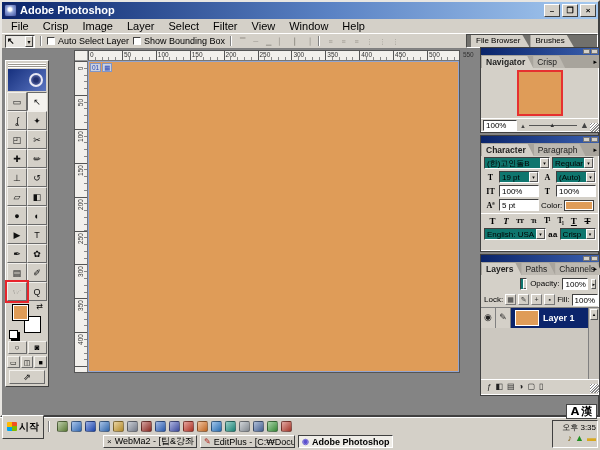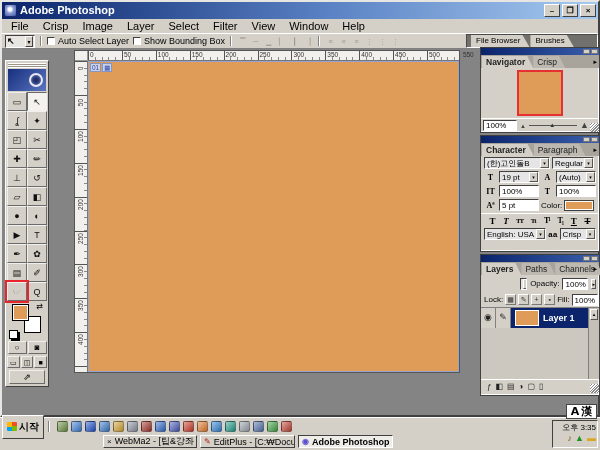--- a/index.html
+++ b/index.html
@@ -103,21 +103,21 @@
   #nav-foot{height:14px;display:flex;align-items:center;gap:3px;padding:0 10px 0 2px;border-top:1px solid #fff;}
   #nav-zoom{width:34px;height:11px;background:#fff;font-size:8px;line-height:10px;padding:0 2px;}
   .zoomico{font-size:6px;color:#444;line-height:1;}
   .zoomico.big{font-size:9px;}
   #nav-slider{flex:1;height:1px;background:#555;position:relative;}
   #nav-slider .thumb{position:absolute;left:45%;top:-4px;font-size:7px;color:#333;line-height:1;}
 
   
   .crow{display:flex;align-items:center;gap:2px;padding:0 3px;height:14px;}
   .cico{width:13px;flex:none;font-size:8px;font-weight:bold;text-align:center;font-family:"Liberation Serif",serif;}
-  .combo{display:flex;align-items:center;height:12px;background:#e5e5e5;font-size:8px;padding:0 0 0 2px;overflow:hidden;white-space:nowrap;}
+  .combo{display:flex;align-items:center;height:12px;background:#0f766e;font-size:8px;padding:0 0 0 2px;overflow:hidden;white-space:nowrap;}
   .combo .val{flex:1;overflow:hidden;}
   .combo .dd{width:9px;height:10px;flex:none;background:#d4d0c8;border:1px solid;border-color:#fff #555 #555 #fff;
       font-size:5px;line-height:9px;text-align:center;}
   .combo.dis{background:#d4d0c8;color:#8a8a8a;}
   .box{height:12px;background:#fff;font-size:8px;padding:0 2px;line-height:11px;}
   .w66{width:66px;} .w42{width:42px;} .w40{width:40px;} .w36{width:36px;} .w62{width:62px;}
   #char-color{width:30px;height:11px;border:1px solid #404040;box-shadow:0 0 0 1px #fff inset;}
   #char-styles{justify-content:space-between;padding:0 6px;border-top:1px solid #fff;margin-top:1px;}
   .stybtn{width:11px;height:12px;font-family:"Liberation Serif",serif;font-size:9px;font-weight:bold;line-height:12px;text-align:center;}
   .stybtn:nth-child(2){font-style:italic;}

